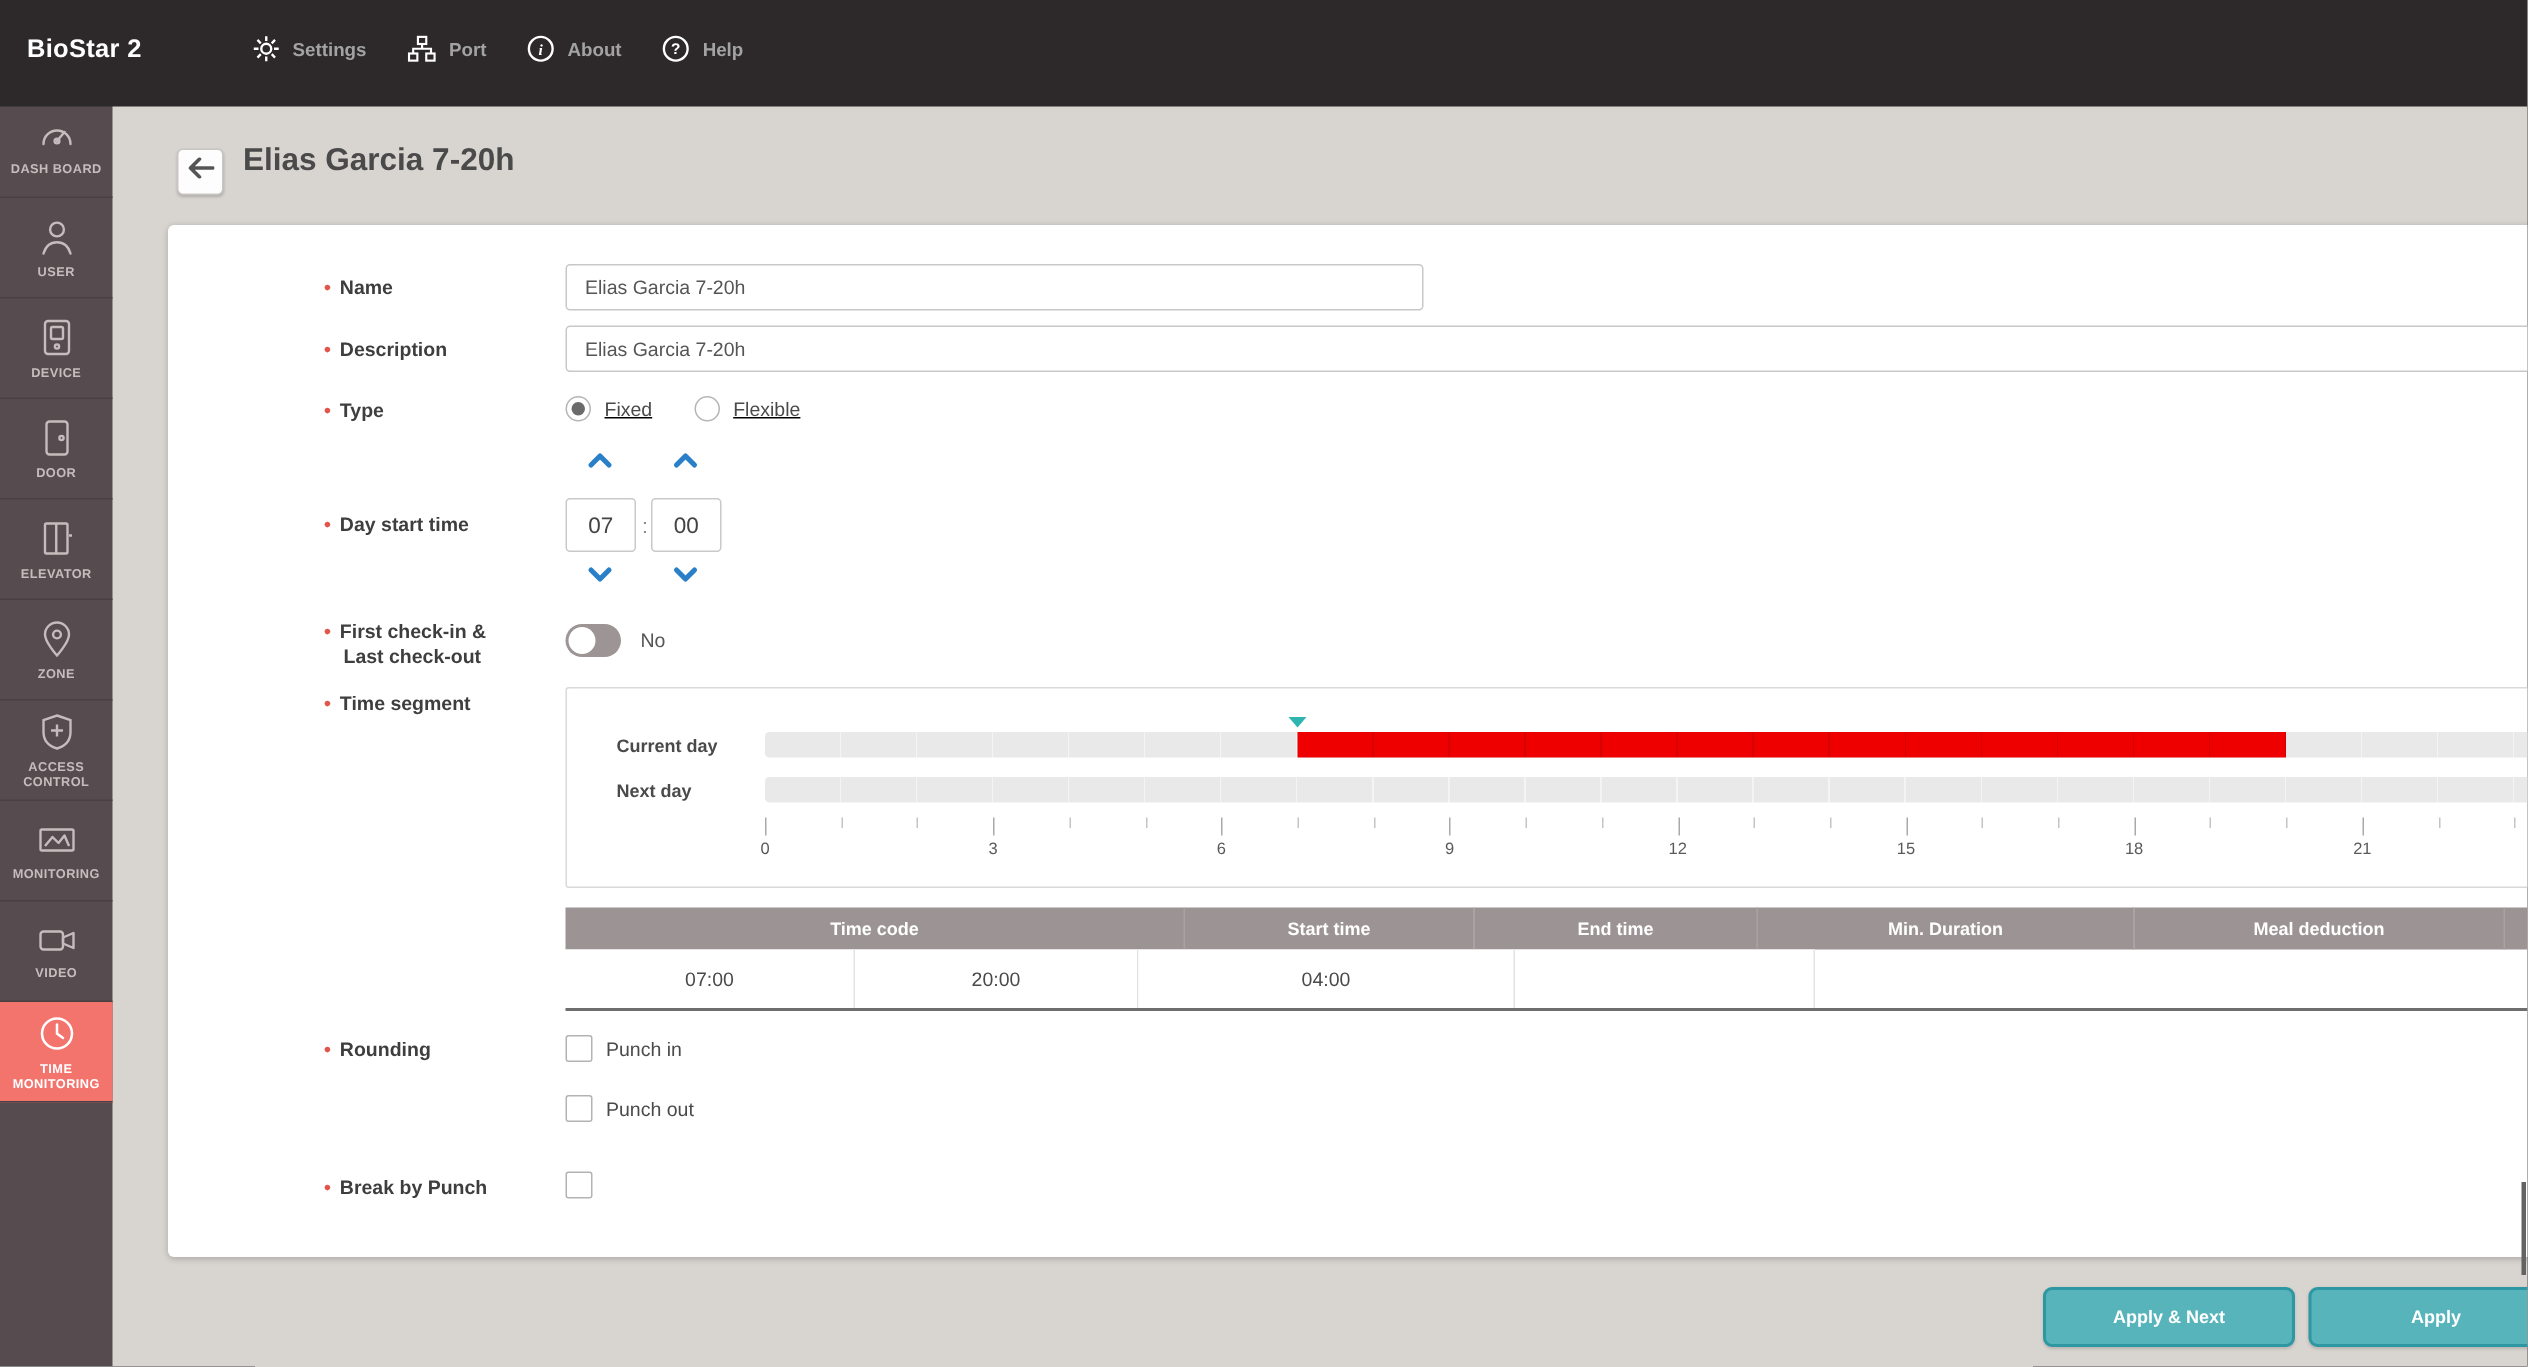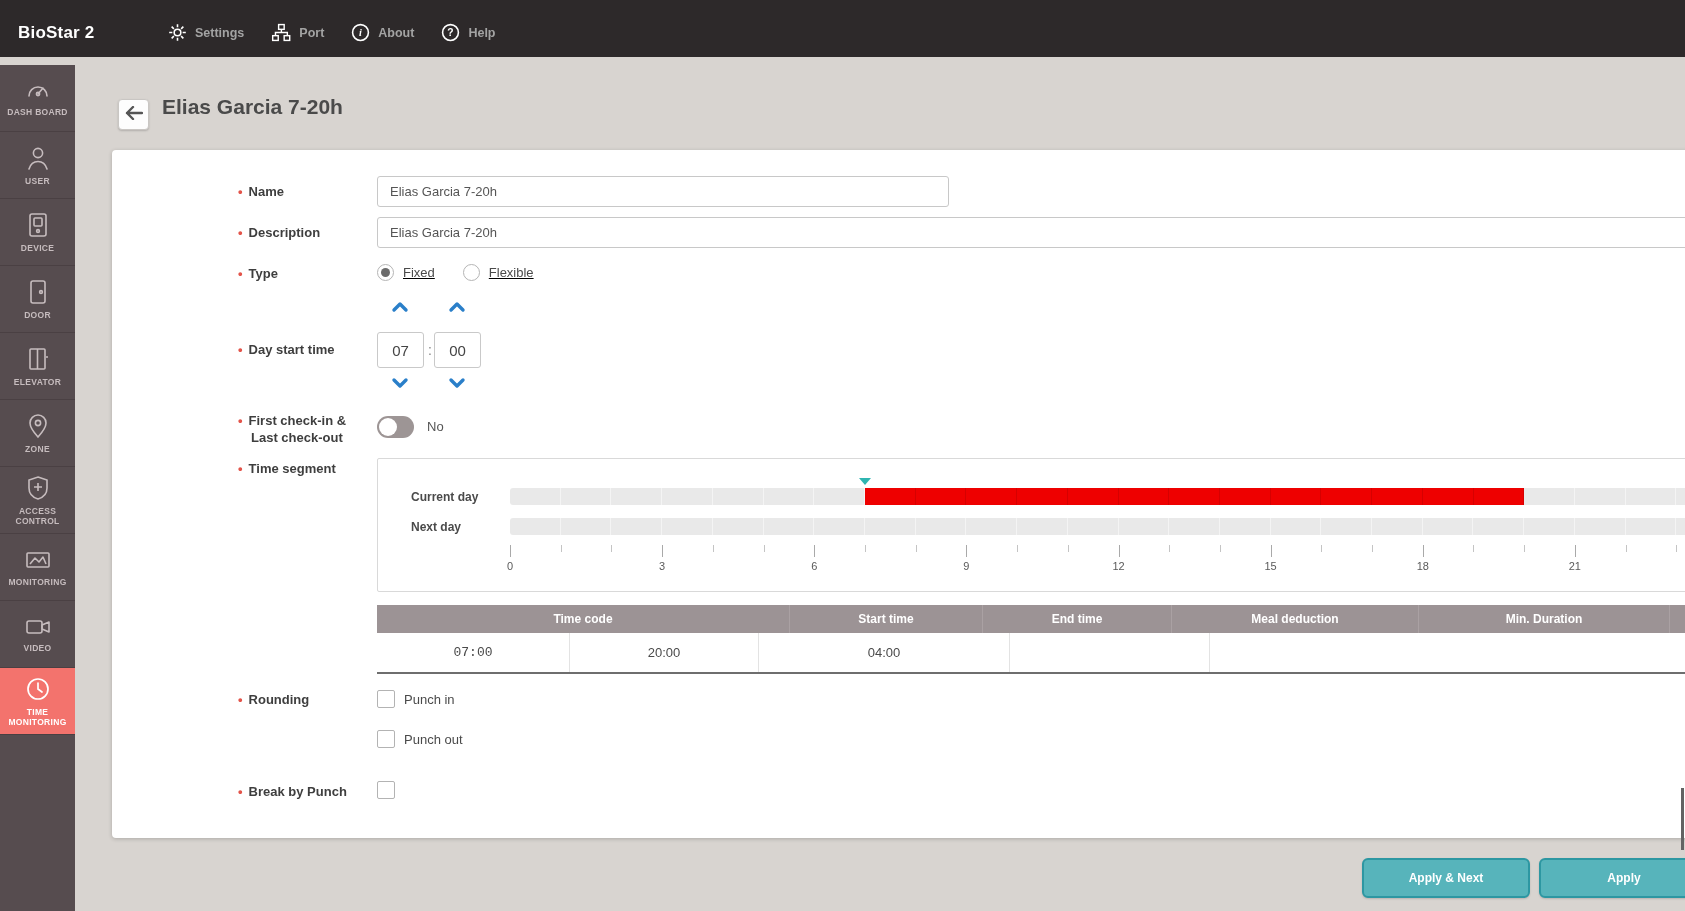--- a/index.html
+++ b/index.html
@@ -1,21 +1,21 @@
 <!DOCTYPE html>
 <html><head>
 <meta charset="utf-8">
 <style>
   * { margin:0; padding:0; box-sizing:border-box; }
   html,body { background:#555; }
   body { font-family:"Liberation Sans", sans-serif; }
   .frame { position:relative; width:1685px; height:911px; overflow:hidden; background:#d8d4d0; margin:0 auto; }
 
   
-  .topnav { position:absolute; left:0; top:0; width:1685px; height:57px; background:#2d292a; z-index:30; }
+  .topnav { position:absolute; left:0; top:0; width:1685px; height:71px; background:#2d292a; z-index:30; }
   .logo { position:absolute; left:18px; top:0; height:65px; display:flex; align-items:center;
           color:#fff; font-size:17px; font-weight:bold; letter-spacing:.2px; }
   .nav-menu { position:absolute; left:168px; top:0; height:65px; display:flex; align-items:center; gap:27px; }
   .nav-item { display:flex; align-items:center; gap:8px; color:#a3a3a3; font-size:12.5px; font-weight:bold; cursor:pointer; }
   .nav-item svg { display:block; }
 
   
   .sidebar { position:absolute; left:0; top:65px; width:75px; height:846px; background:#564c4f; z-index:20; }
   .side-item { width:75px; height:67px; display:flex; flex-direction:column; align-items:center; justify-content:center;
                border-bottom:1px solid #4a4043; cursor:pointer; }
@@ -28,21 +28,21 @@
   
   .back-btn { position:absolute; left:118px; top:99px; width:31px; height:31px; background:#fdfdfd;
               border:1px solid #c9c6c3; border-radius:4px; box-shadow:0 1px 2px rgba(0,0,0,.18);
               display:flex; align-items:center; justify-content:center; cursor:pointer; }
   .page-title { position:absolute; left:162px; top:95px; font-size:21px; font-weight:bold; color:#4a4a4a; }
 
   
   .card { position:absolute; left:112px; top:150px; width:1730px; height:688px; background:#fff;
           border-radius:4px; box-shadow:0 1px 4px rgba(0,0,0,.2); }
 
-  .f-label { position:absolute; left:104px; width:155px; font-size:13px; font-weight:bold; color:#3e3e3e; line-height:17px;margin-left:22px; }
+  .f-label { position:absolute; left:104px; width:155px; font-size:13px; font-weight:bold; color:#3e3e3e; line-height:17px; }
   .dot { color:#e3544a; margin-right:6px; font-size:13px; }
 
   .text-input { position:absolute; height:31px; border:1px solid #c8c8c8; border-radius:3px;
                 font-family:"Liberation Sans",sans-serif; font-size:13px; color:#555; padding:0 12px; background:#fff; }
 
   
   .radio-row { position:absolute; left:265px; top:114px; display:flex; align-items:center; gap:28px;text-decoration:underline; }
   .radio { display:flex; align-items:center; gap:9px; font-size:13px; color:#4a4a4a; cursor:pointer; }
   .radio-circle { width:17px; height:17px; border-radius:50%; border:1px solid #b5b5b5; background:#fff;
                   display:flex; align-items:center; justify-content:center; }
@@ -359,26 +359,26 @@
           <div class="tick minor" style="left: 1115.58px;"></div>
           <div class="tick minor" style="left: 1166.29px;"></div>
         </div>
     </div>
 
     <div class="seg-table">
       <div class="tr head">
         <div class="th" style="width:413px;">Time code</div>
         <div class="th" style="width:193px;">Start time</div>
         <div class="th" style="width:189px;">End time</div>
+        <div class="th" style="width:251px;">Min. Duration</div>
         <div class="th" style="width:247px;">Meal deduction</div>
-        <div class="th" style="width:251px;">Min. Duration</div>
         <div class="th" style="width:200px;"></div>
       </div>
       <div class="tr body">
-        <div class="td" style="width:193px;font-family:Liberation Mono, monospace;">07:00</div>
+        <div class="td" style="width:193px;">07:00</div>
         <div class="td" style="width:189px;">20:00</div>
         <div class="td" style="width:251px;">04:00</div>
         <div class="td" style="width:200px;"></div>
       </div>
     </div>
 
     <div class="f-label" style="top:541px;"><span class="dot">•</span><span>Rounding</span></div>
     <div class="checkbox" style="top:540px;"></div>
     <div class="cb-label" style="top:542px;">Punch in</div>
     <div class="checkbox" style="top:580px;"></div>

